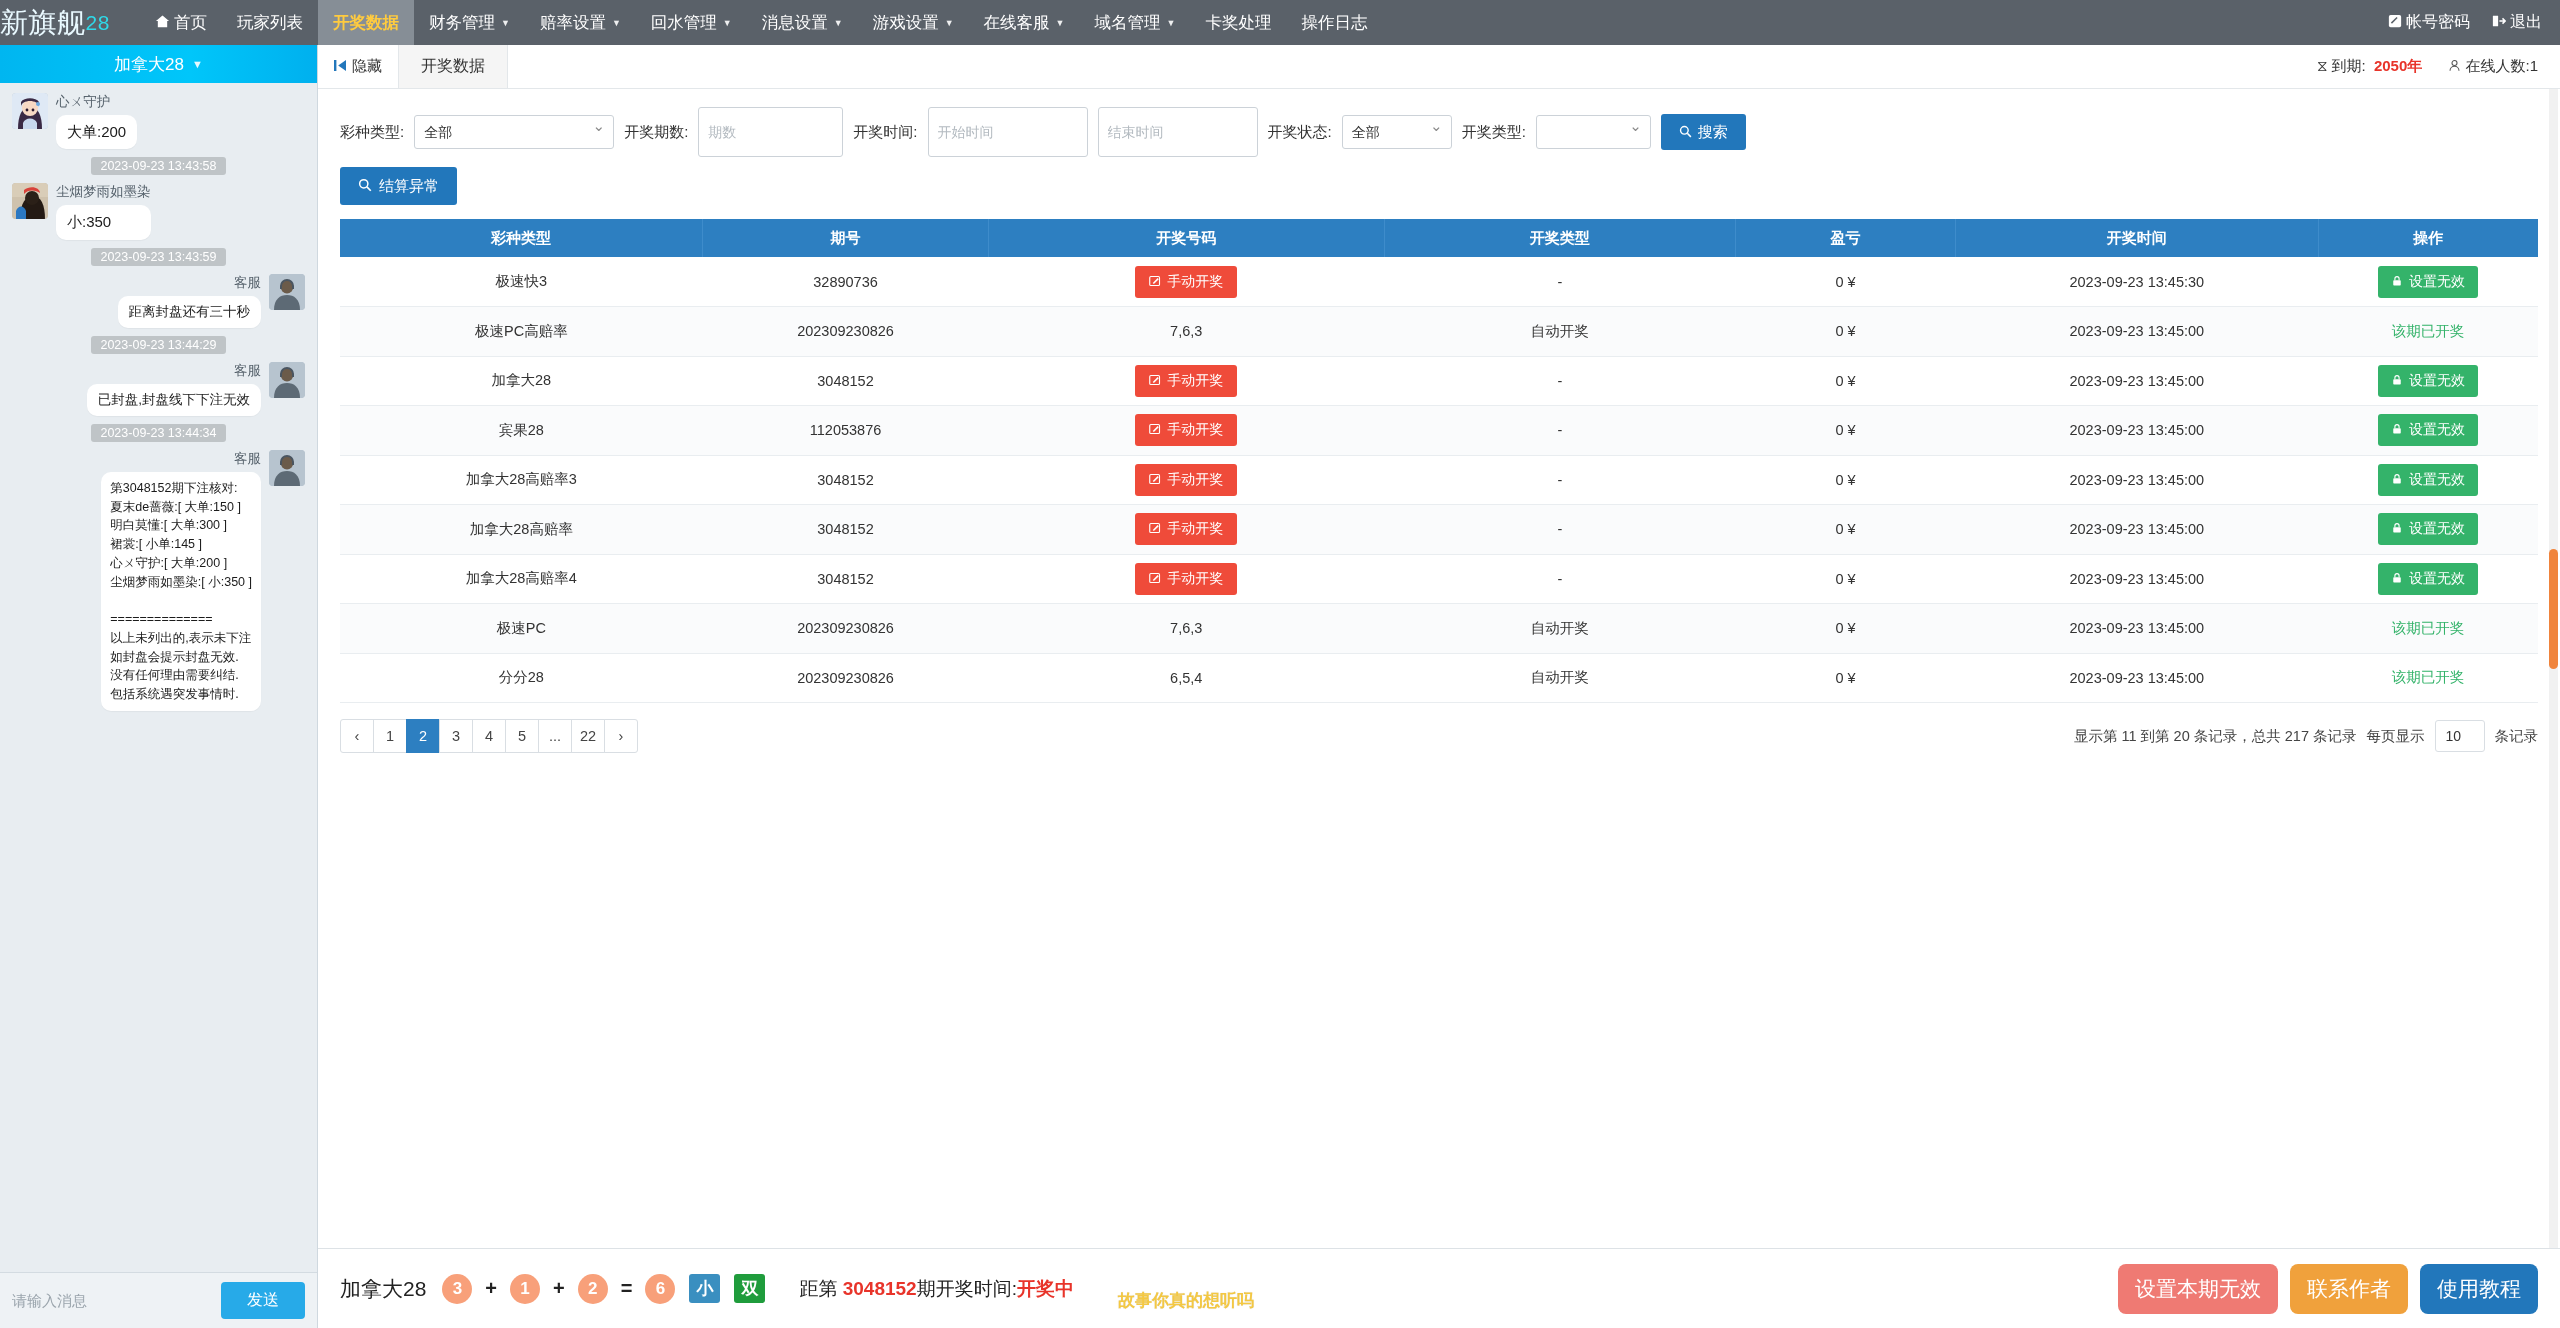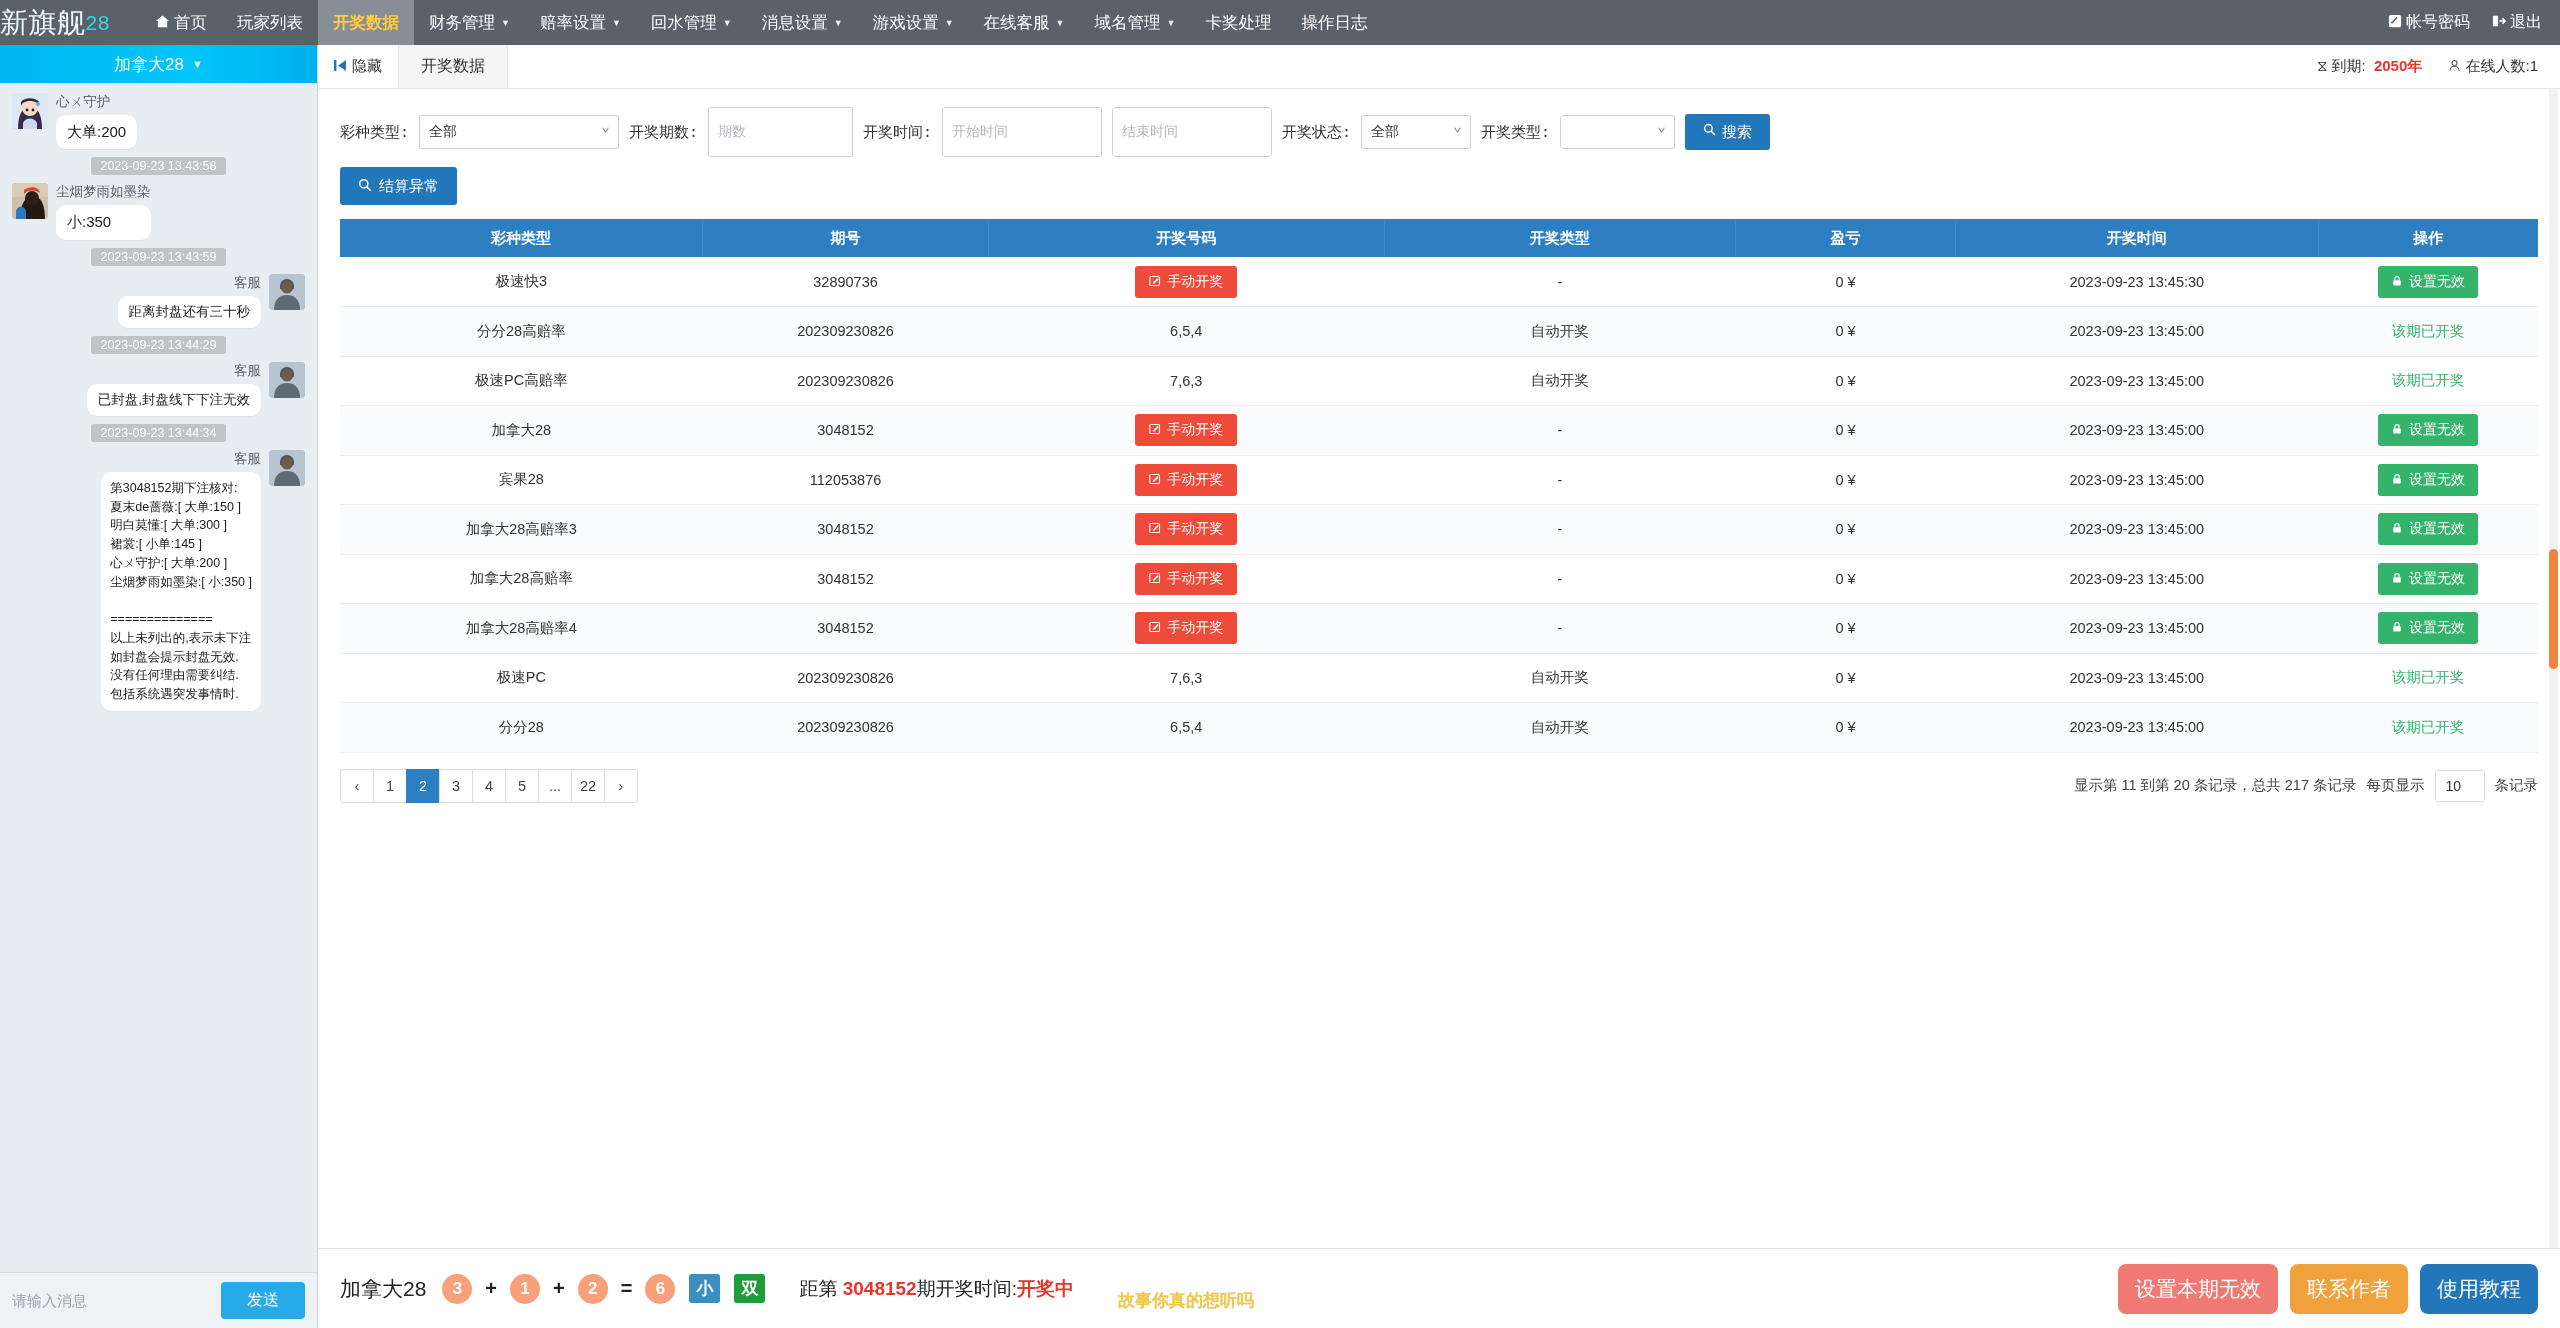--- a/index.html
+++ b/index.html
@@ -105,21 +105,21 @@
     margin-left: auto; display: flex; align-items: center; gap: 26px;
     padding-right: 22px; font-size: 15px; color: #333;
   }
   .expire .v { color: #e8342a; font-weight: 600; margin-left: 4px; }
 
   .content { flex: 1; overflow: hidden; padding: 0 22px; position: relative; }
 
   
   .filters {
     display: flex; align-items: center; gap: 10px; padding: 18px 0 8px;
-    flex-wrap: nowrap; font-size: 15px; color: #333; font-family: Liberation Mono, monospace;
+    flex-wrap: nowrap; font-size: 15px; color: #333;
   }
   .flabel { white-space: nowrap; font-size: 15px; color: #333; }
   .fsel {
     height: 34px; border: 1px solid #ccd2d8; border-radius: 3px;
     padding: 0 26px 0 9px; font-size: 14px; color: #333; background: #fff;
     font-family: inherit; appearance: none; outline: none; cursor: pointer;
   }
   .selwrap { position: relative; display: inline-block; }
   .selwrap::after {
     content: "⌄"; position: absolute; right: 9px; top: 2px;
@@ -545,29 +545,20 @@
               <td>-</td>
               <td>0 ¥</td>
               <td>2023-09-23 13:45:30</td>
               <td><button class="btn-invalid">
                   <span><svg width="12" height="12" viewBox="0 0 16 16">
                       <rect x="3" y="7" width="10" height="7" rx="1" fill="#fff"></rect>
                       <path d="M5.2 7 V5 a2.8 2.8 0 0 1 5.6 0 V7" fill="none" stroke="#fff" stroke-width="1.5"></path>
                     </svg></span>
                   <span>设置无效</span>
                 </button></td>
-            </tr>
-            <tr>
-              <td>分分28高赔率</td>
-              <td>202309230826</td>
-              <td>6,5,4</td>
-              <td>自动开奖</td>
-              <td>0 ¥</td>
-              <td>2023-09-23 13:45:00</td>
-              <td><span class="drawn">该期已开奖</span></td>
             </tr>
             <tr>
               <td>极速PC高赔率</td>
               <td>202309230826</td>
               <td>7,6,3</td>
               <td>自动开奖</td>
               <td>0 ¥</td>
               <td>2023-09-23 13:45:00</td>
               <td><span class="drawn">该期已开奖</span></td>
             </tr>

